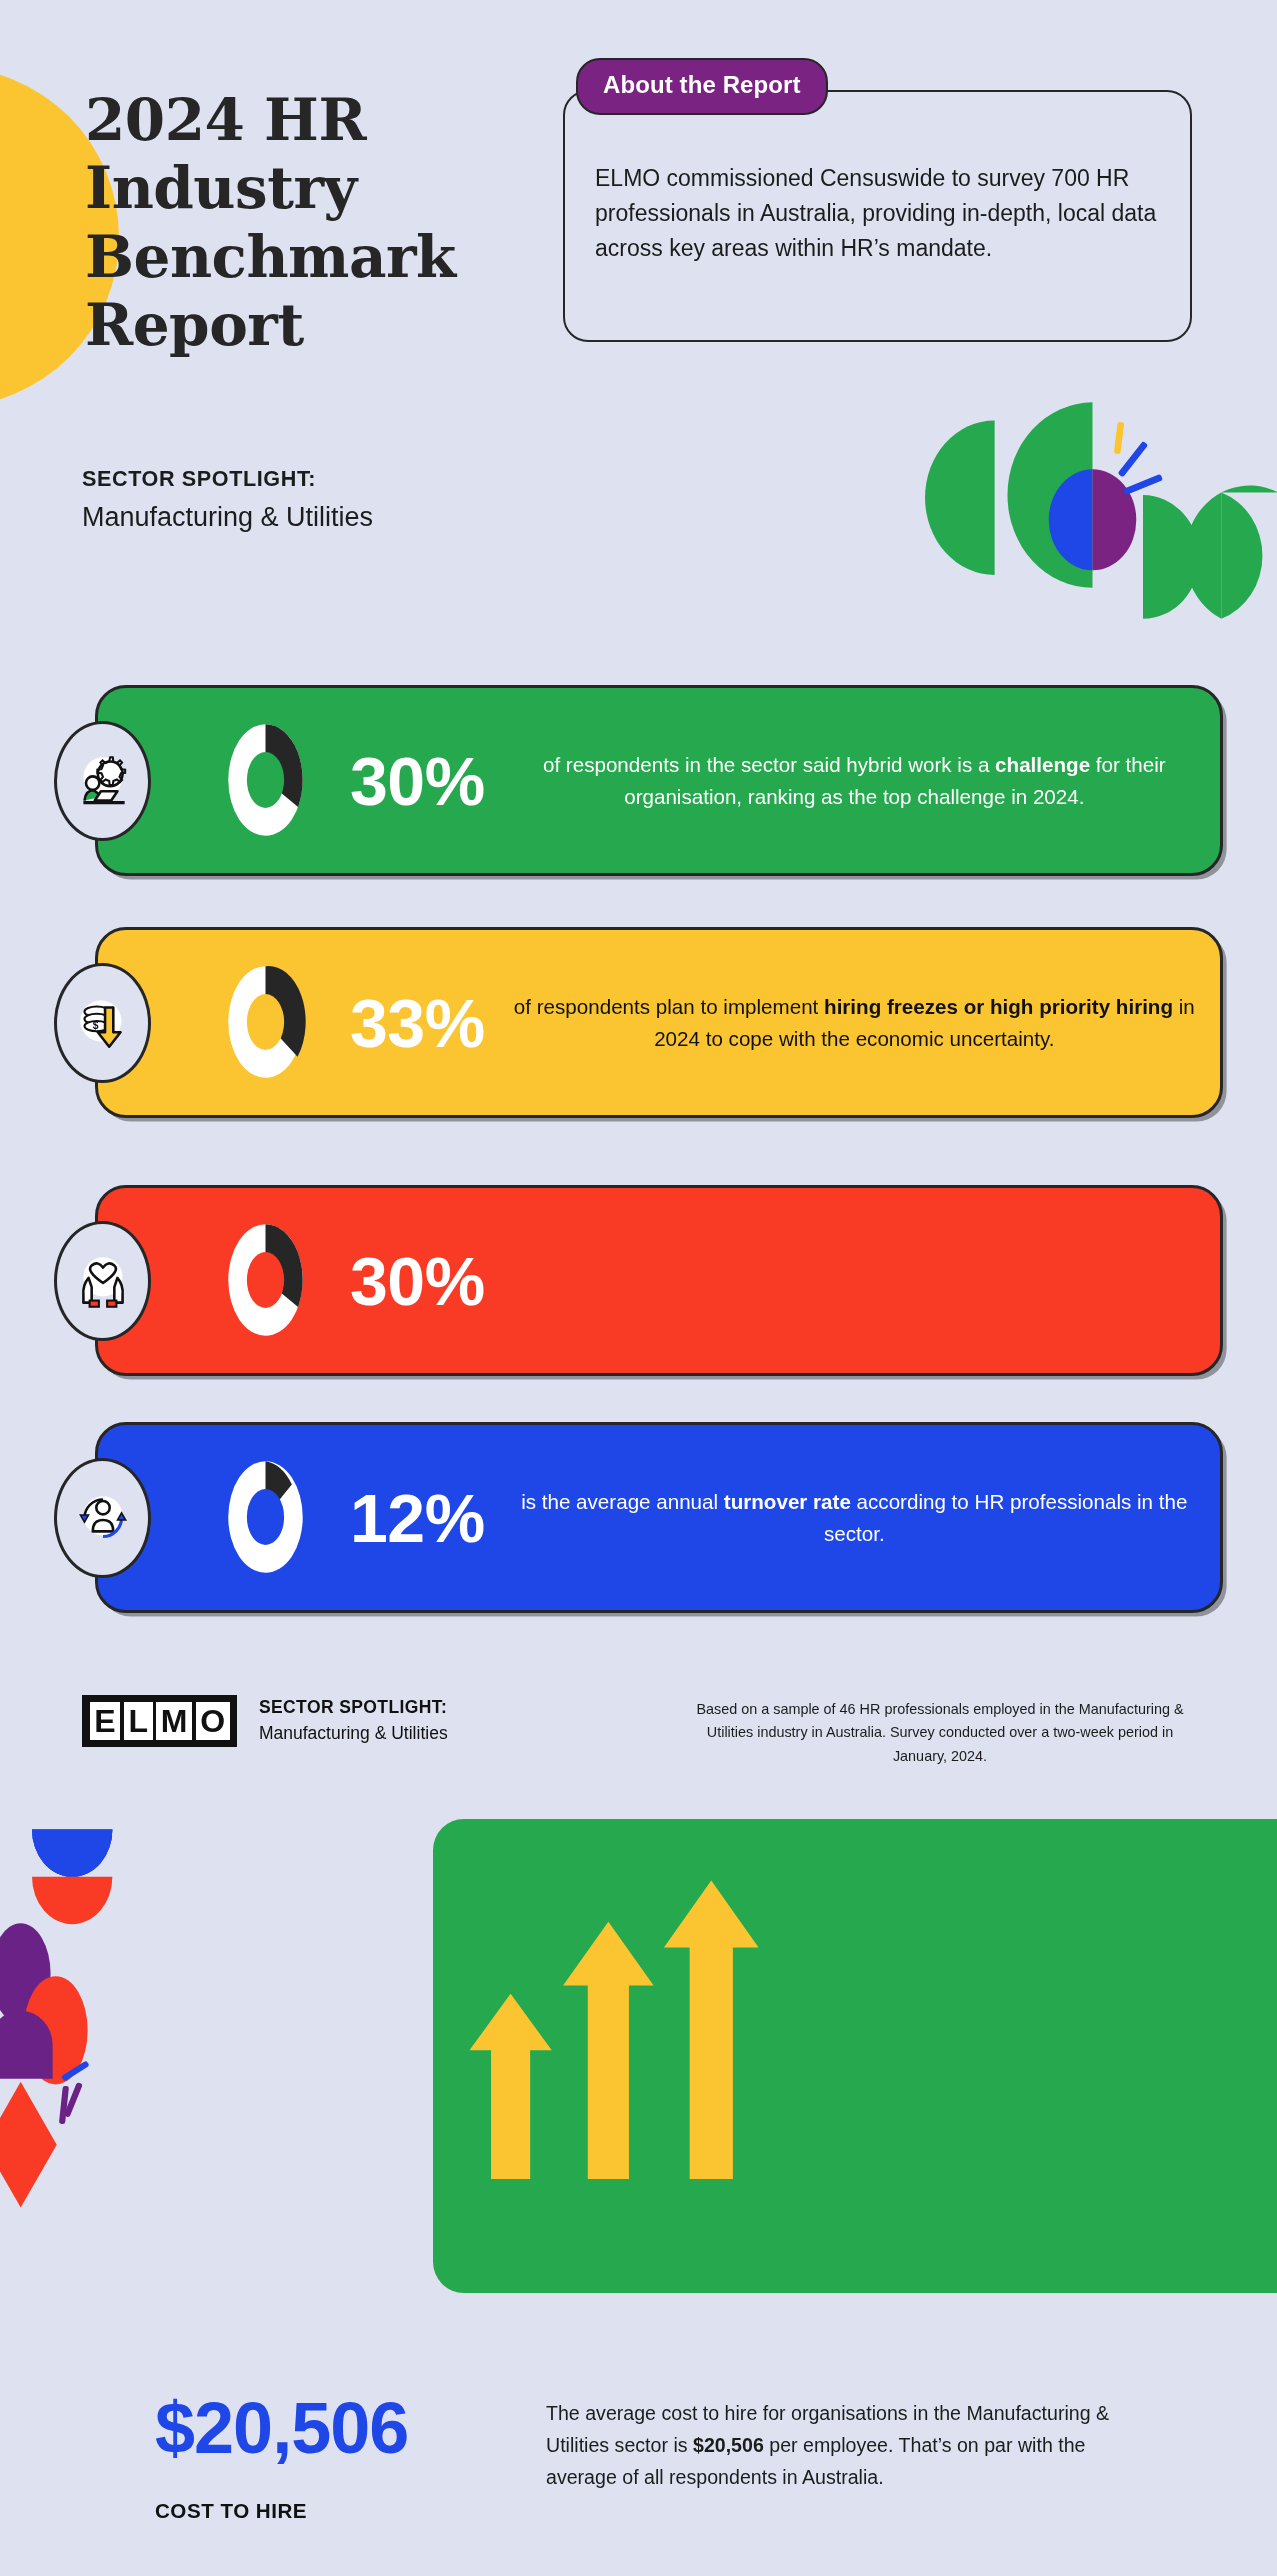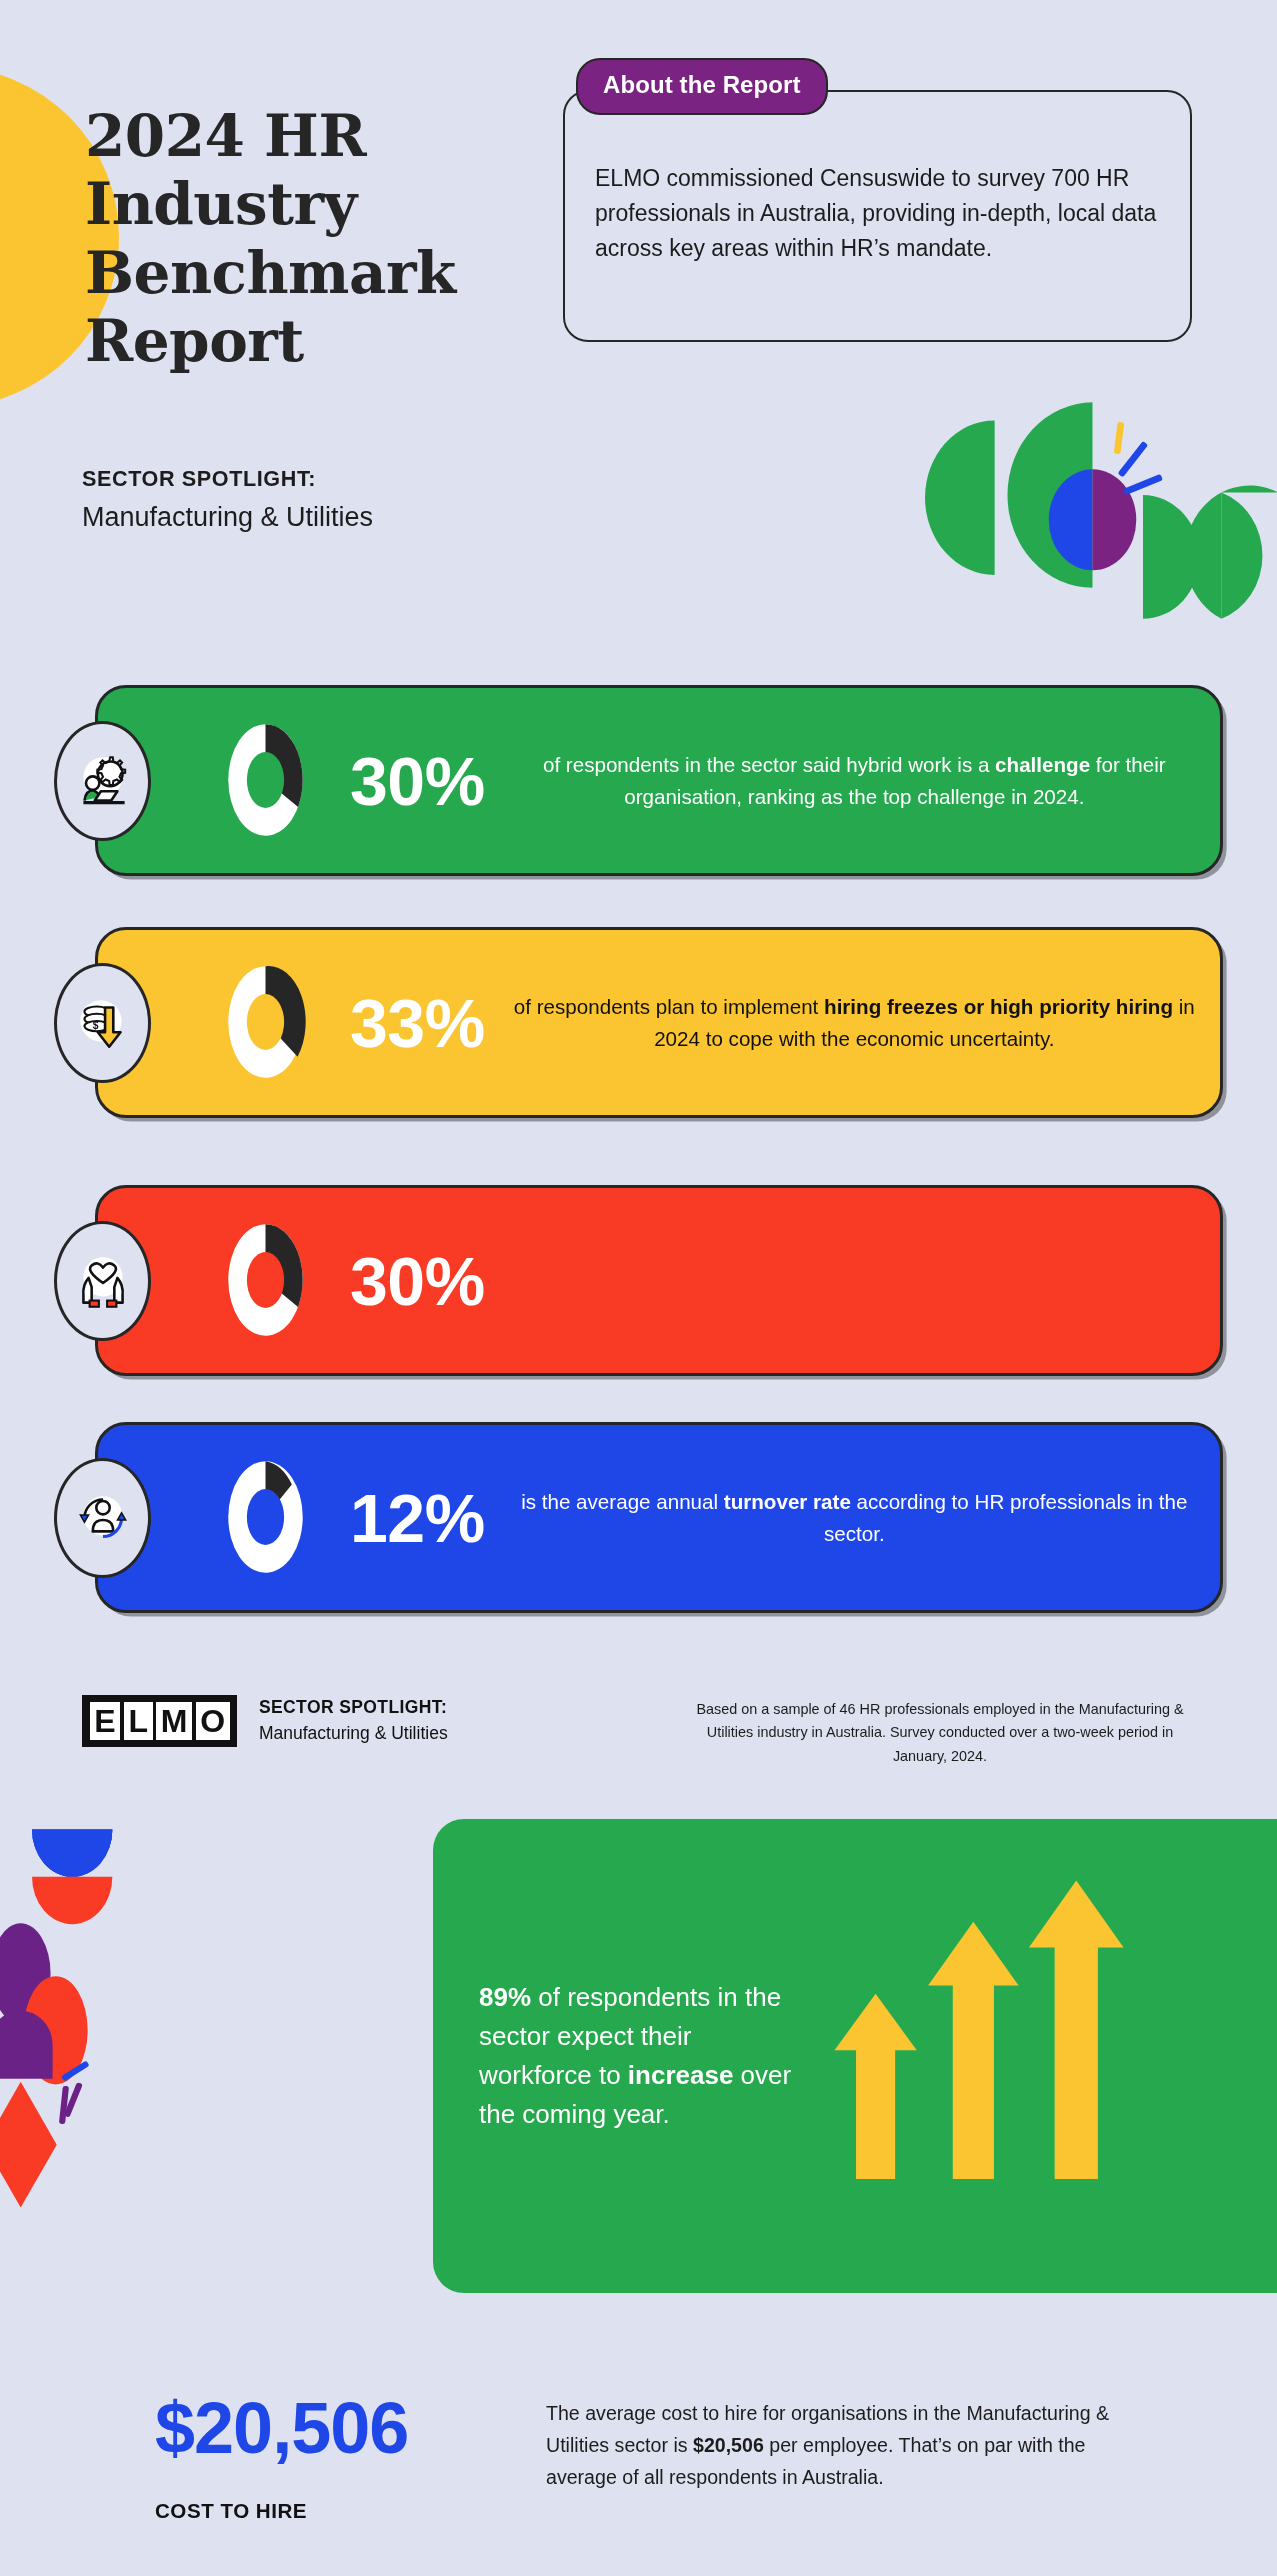--- a/index.html
+++ b/index.html
@@ -14,21 +14,21 @@
   .page { position:relative; width:1278px; height:3608px; background:#dee2f0; }
 
   
   .yellow-blob{
     position:absolute; left:-108px; top:67px;
     width:227px; height:340px;
     background:#fbc532;
     border-radius:0 170px 170px 0;
   }
   .title{
-    position:absolute; left:85px; top:102px;
+    position:absolute; left:85px; top:86px;
     width:392px;
     font-family:"DejaVu Serif", serif;
     font-weight:bold;
     font-size:58px;
     line-height:1.18;
     color:#262626;
     letter-spacing:-0.5px;
   }
   .about-wrap{ position:absolute; left:563px; top:58px; width:629px; }
   .about-tab{
@@ -308,21 +308,20 @@
       <ellipse cx="108" cy="420" rx="62" ry="105" fill="#f93a25"></ellipse>
       <path d="M-22 448 a62 66 0 0 1 124 0 l0 66 -124 0 z" fill="#6a2287"></path>
       <path d="M40 520 l70 122 -70 122 -70-122 z" fill="#f93a25"></path>
       <rect x="140" y="470" width="12" height="58" rx="5" fill="#1f47e8" transform="rotate(58 146 499)"></rect>
       <rect x="136" y="520" width="12" height="70" rx="5" fill="#6a2287" transform="rotate(22 142 555)"></rect>
       <rect x="118" y="528" width="12" height="74" rx="5" fill="#6a2287" transform="rotate(6 124 565)"></rect>
     </svg>
   </div>
 
   <div class="green-panel">
-    <div class="green-text"><b>89%</b> of respondents in the sector expect their workforce to <b>increase</b> over the coming year.</div>
     <div class="arrows">
       <svg width="319" height="361" viewBox="0 0 620 700">
         <path d="M110 230 l80 110 -42 0 0 250 -76 0 0-250 -42 0 z" fill="#fbc532"></path>
         <path d="M300 90 l88 124 -48 0 0 376 -80 0 0-376 -48 0 z" fill="#fbc532"></path>
         <path d="M500 10 l92 130 -50 0 0 450 -84 0 0-450 -50 0 z" fill="#fbc532"></path>
       </svg>
     </div>
   </div>
 
   <div class="bigrow r1">

